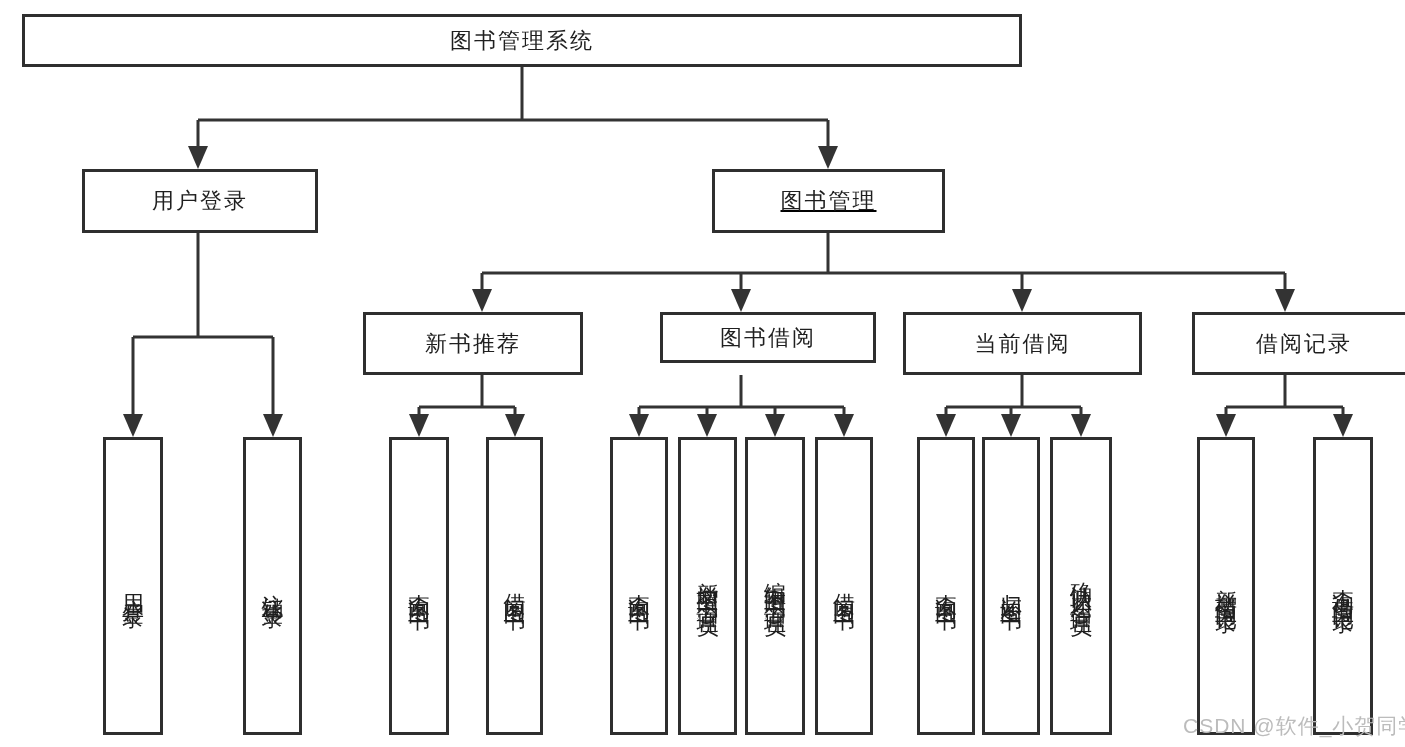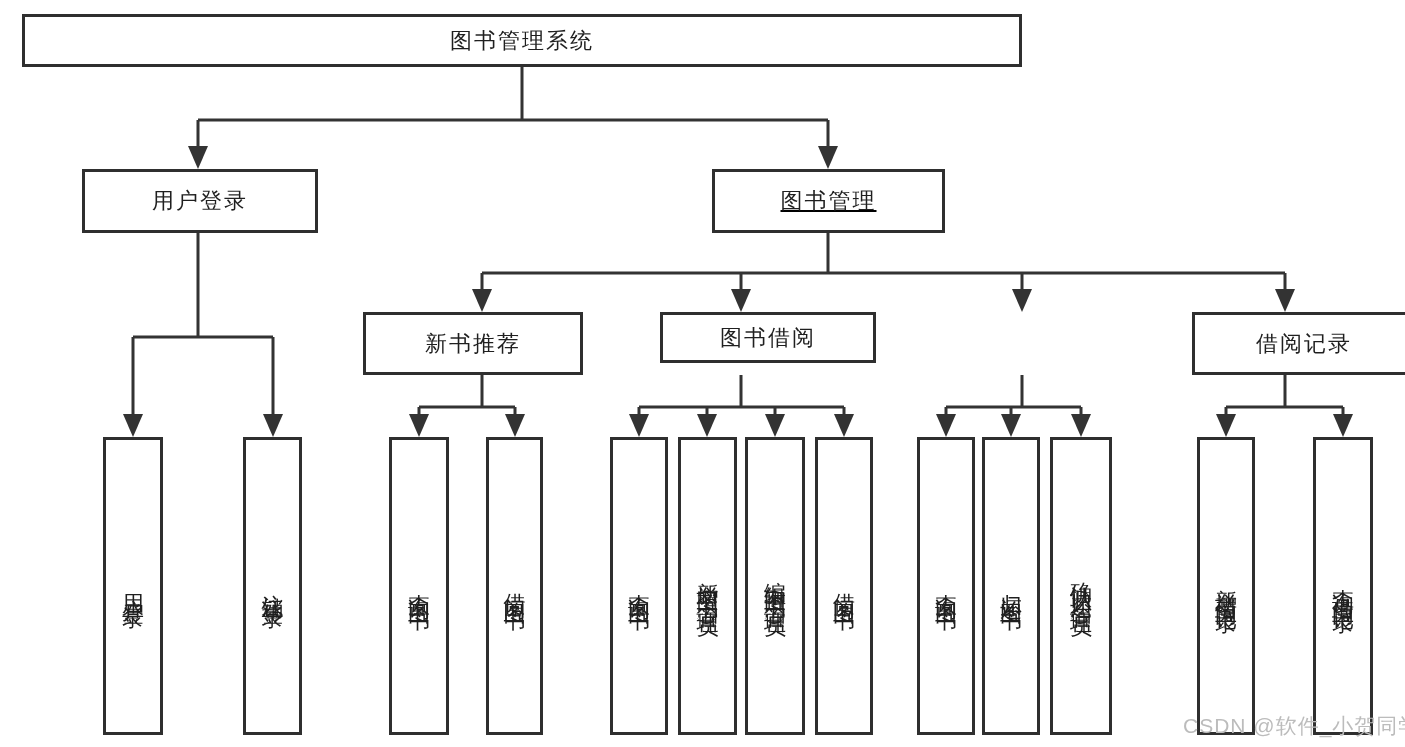--- a/index.html
+++ b/index.html
@@ -115,20 +115,23 @@
   <div class="node" style="left:712px; top:169px; width:233px; height:64px;text-decoration:underline;">
     <span>图书管理</span>
   </div>
 
   <div class="node" style="left:363px; top:312px; width:220px; height:63px;">
     <span>新书推荐</span>
   </div>
   <div class="node" style="left:633px; top:312px; width:216px; height:51px;margin-left:27px;">
     <span>图书借阅</span>
   </div>
+  <div class="node" style="left:903px; top:312px; width:239px; height:63px;">
+    <span>当前借阅</span>
+  </div>
   <div class="node" style="left:1173px; top:312px; width:224px; height:63px;margin-left:19px;">
     <span>借阅记录</span>
   </div>
 
   <div class="leaf" style="left:103px; width:60px;">
     <span>用户登录</span>
   </div>
   <div class="leaf" style="left:243px; width:59px;">
     <span>注销登录</span>
   </div>

